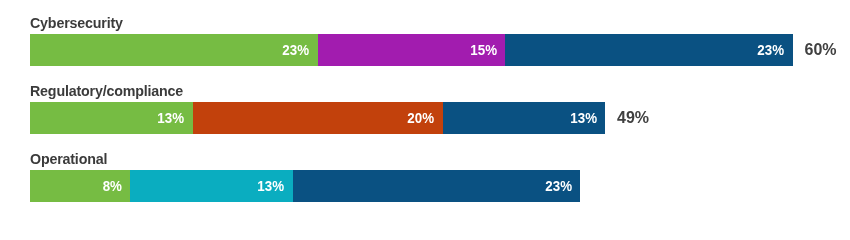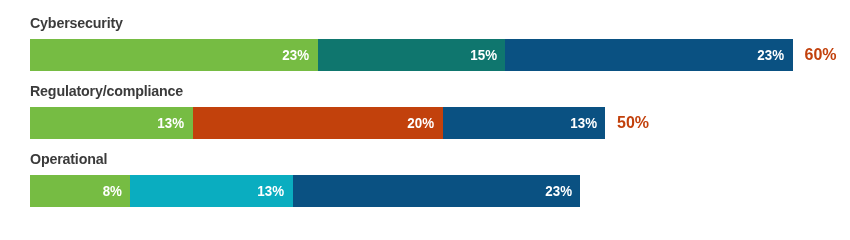--- a/index.html
+++ b/index.html
@@ -36,21 +36,20 @@
     padding-top: 2px;
     white-space: nowrap;
     font-stretch: condensed;
     transform: scaleX(0.92);
     transform-origin: left center;
   }
   .bar-track {
     display: flex;
     align-items: stretch;
     height: 32px;
-    margin-top: 5px;
     border-radius: 11px;
   }
   .seg {
     display: flex;
     align-items: center;
     justify-content: flex-end;
     box-sizing: border-box;
     padding-right: 8px;
     height: 32px;
     overflow: hidden;
@@ -62,39 +61,39 @@
     line-height: 32px;
     white-space: nowrap;
     transform: scaleX(0.92);
     transform-origin: right center;
   }
   .total-label {
     display: flex;
     align-items: center;
     font-size: 16px;
     font-weight: bold;
-    color: #c2410c;
+    color: #404040;
     white-space: nowrap;
     padding-left: 12px;
     line-height: 32px;
     transform-origin: left center;
   }
 </style>
 </head>
 <body>
 
 <div id="chart-root">
 
   <div class="bar-row">
     <div class="row-label">Cybersecurity</div>
     <div class="bar-track">
       <div class="seg" style="width: 287.5px; background: rgb(118, 188, 67);">
         <span class="seg-label">23%</span>
       </div>
-      <div class="seg" style="width: 187.5px; background: #0f766e;">
+      <div class="seg" style="width: 187.5px; background: #a21caf;">
         <span class="seg-label">15%</span>
       </div>
       <div class="seg" style="width: 287.5px; background: rgb(10, 81, 130);">
         <span class="seg-label">23%</span>
       </div>
       <div class="total-label">60%</div>
     </div>
   </div>
 
   <div class="bar-row">
@@ -102,21 +101,21 @@
     <div class="bar-track">
       <div class="seg" style="width: 162.5px; background: rgb(118, 188, 67);">
         <span class="seg-label">13%</span>
       </div>
       <div class="seg" style="width: 250px; background: #c2410c;">
         <span class="seg-label">20%</span>
       </div>
       <div class="seg" style="width: 162.5px; background: rgb(10, 81, 130);">
         <span class="seg-label">13%</span>
       </div>
-      <div class="total-label">50%</div>
+      <div class="total-label">49%</div>
     </div>
   </div>
 
   <div class="bar-row">
     <div class="row-label">Operational</div>
     <div class="bar-track">
       <div class="seg" style="width: 100px; background: rgb(118, 188, 67);">
         <span class="seg-label">8%</span>
       </div>
       <div class="seg" style="width: 162.5px; background: rgb(10, 173, 192);">

